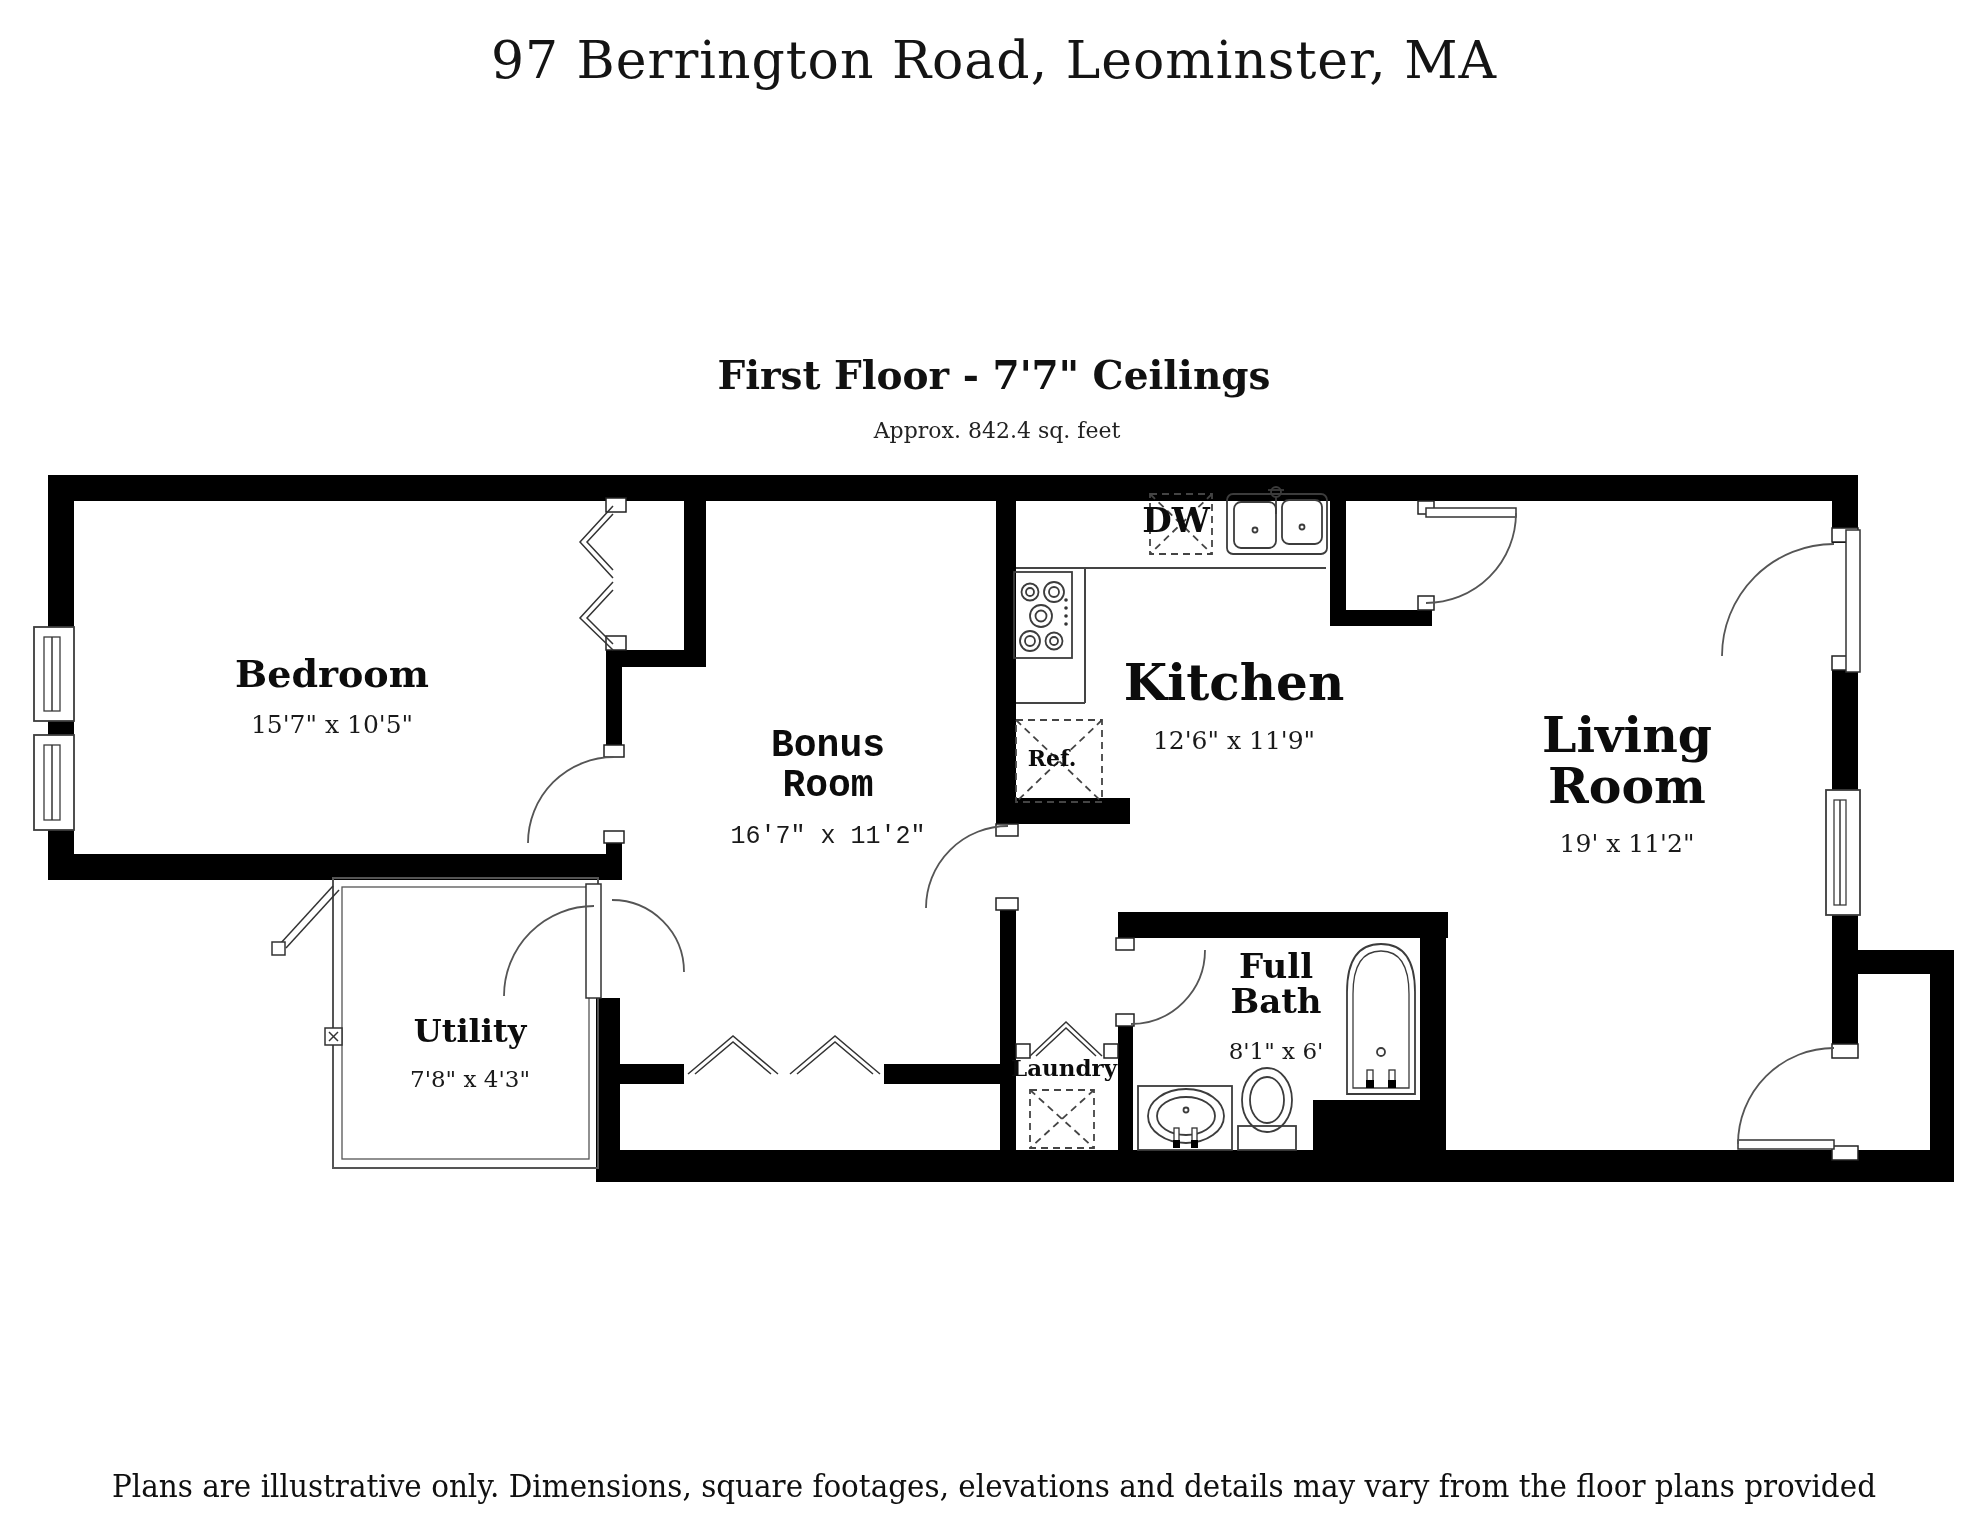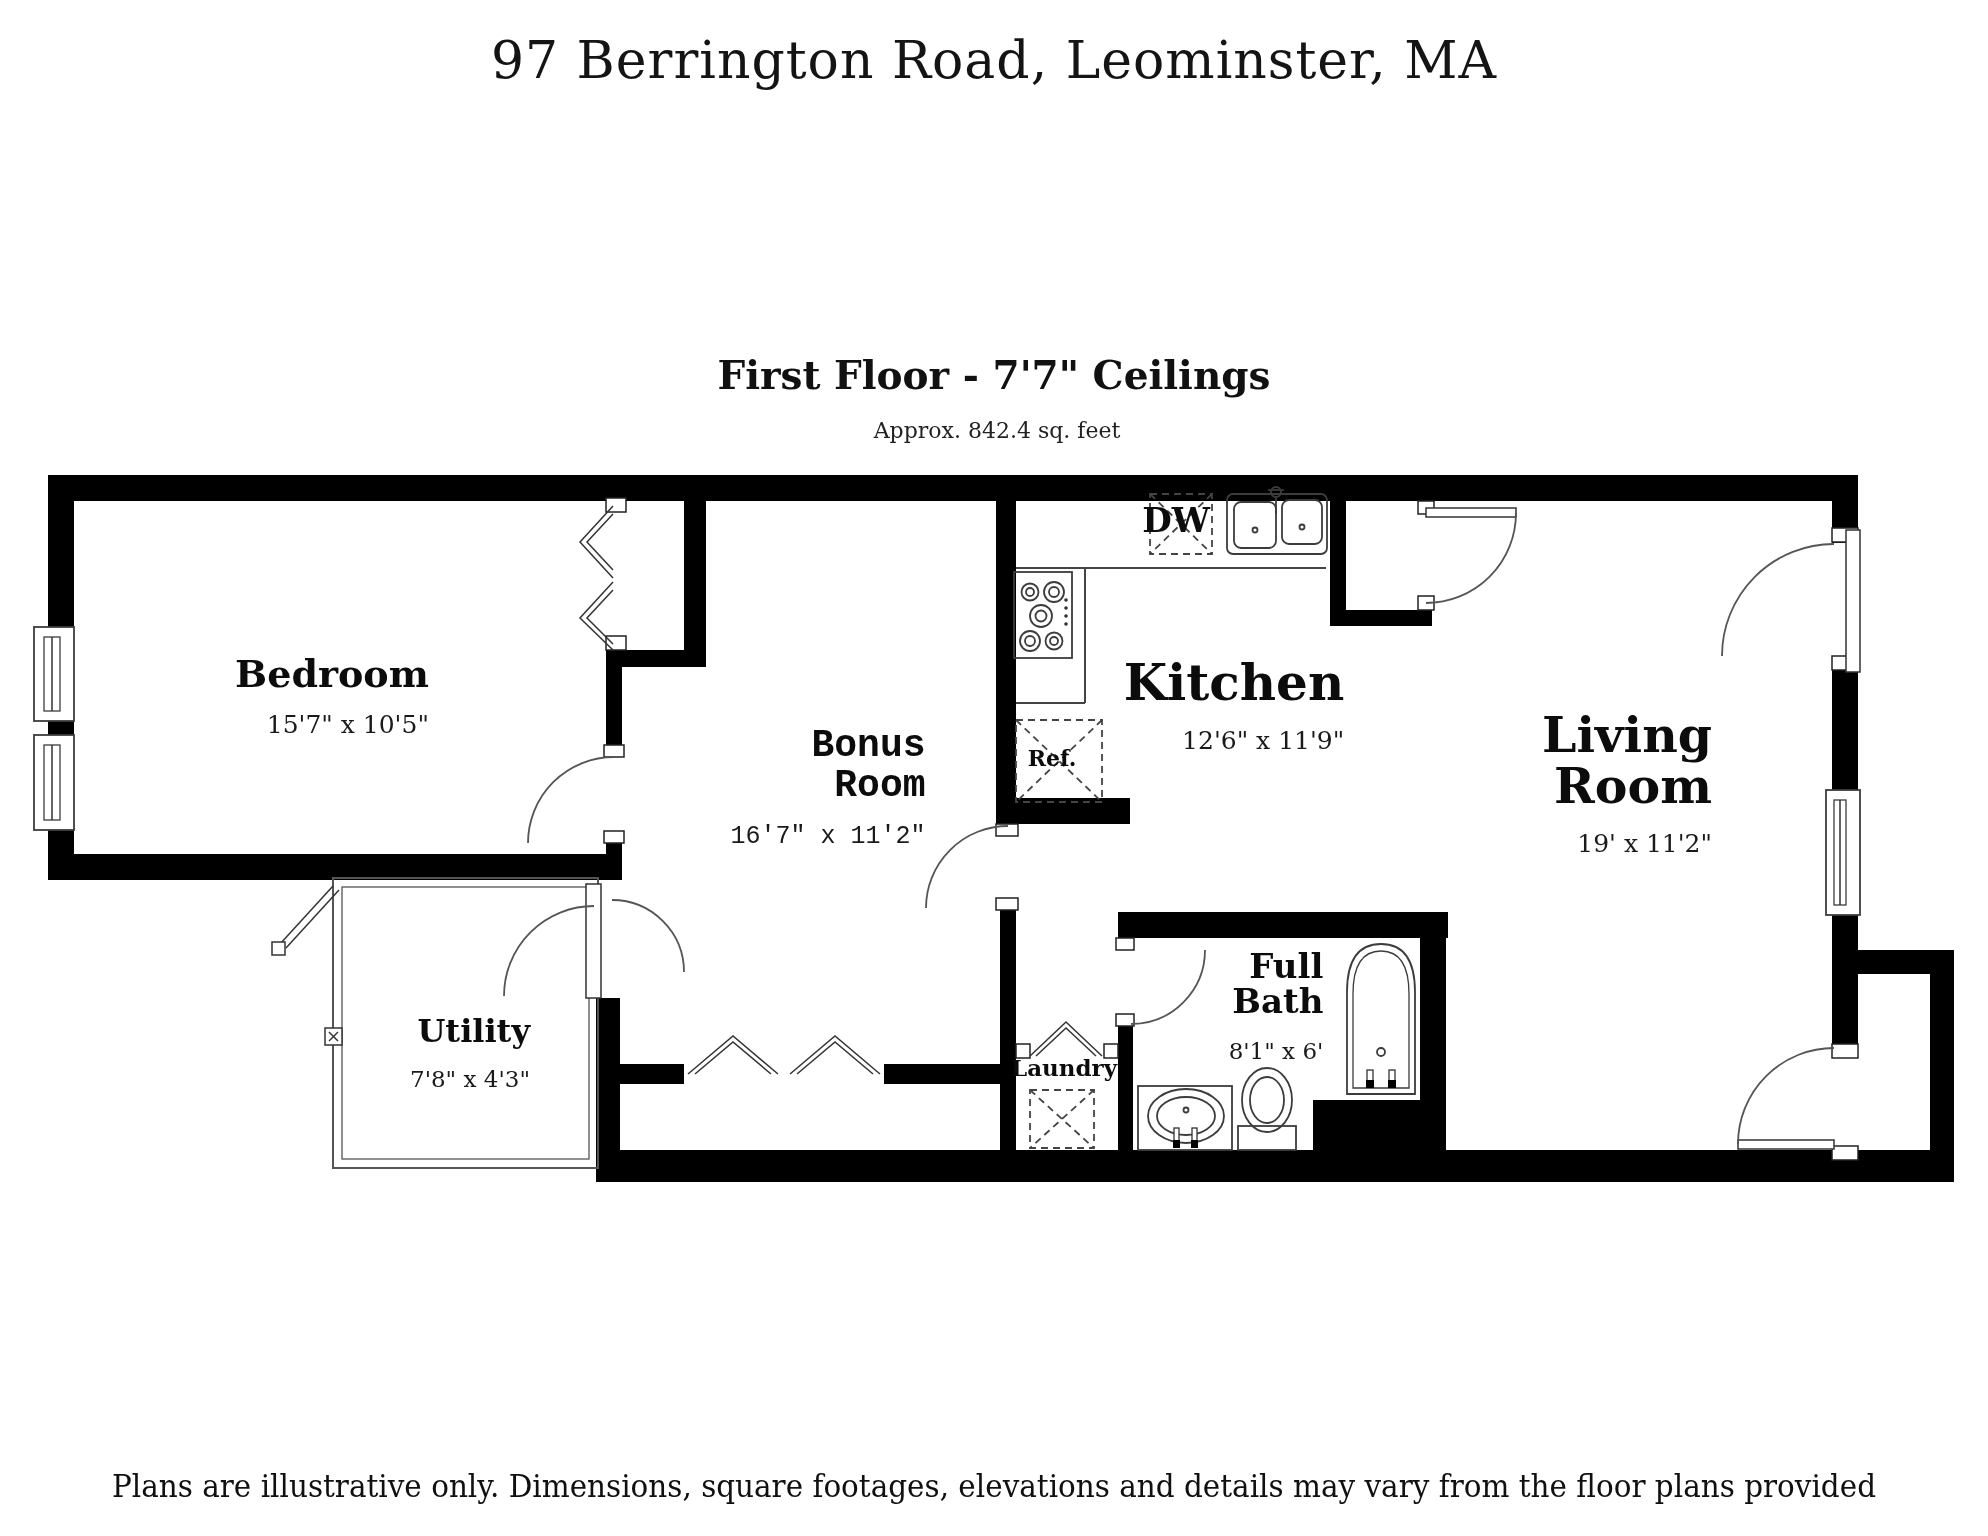--- a/index.html
+++ b/index.html
@@ -8,21 +8,21 @@
   .page-title{position:absolute;left:0;top:30px;width:100%;text-align:center;
         font-size:52px;font-weight:400;color:#141414;letter-spacing:1px;}
   .floor-heading{position:absolute;left:0;top:352px;width:100%;text-align:center;
         font-size:39px;font-weight:700;color:#111;}
   .floor-area{position:absolute;left:3px;top:418px;width:100%;text-align:center;
         font-size:22px;font-weight:400;color:#222;}
   .disclaimer{position:absolute;left:0;top:1468px;width:100%;text-align:center;
         font-size:31px;color:#101010;transform:scaleX(0.95);}
   svg.plan{position:absolute;left:0;top:0;}
 
-  .room-label{position:absolute;transform:translate(-50%,-50%);text-align:right;line-height:1.05;
+  .room-label{position:absolute;transform:translate(-50%,-50%);text-align:center;line-height:1.05;
         white-space:pre-line;z-index:5;}
   .room-name{font-weight:700;color:#0c0c0c;display:block;white-space:pre-line;}
   .room-dims{font-weight:400;color:#1a1a1a;display:block;margin-top:2px;}
 
   .lbl-bedroom{left:332px;top:696px;}  .lbl-bedroom .room-name{font-size:38px;} .lbl-bedroom .room-dims{font-size:25px;}
   .lbl-bonus{left:828px;top:788px;font-family:Liberation Mono, monospace;}    .lbl-bonus .room-name{font-size:38px;}   .lbl-bonus .room-dims{font-size:25px;}
   .lbl-kitchen{left:1234px;top:706px;} .lbl-kitchen .room-name{font-size:50px;} .lbl-kitchen .room-dims{font-size:25px;}
   .lbl-living{left:1627px;top:784px;}  .lbl-living .room-name{font-size:49px;}  .lbl-living .room-dims{font-size:25px;}
   .lbl-utility{left:470px;top:1053px;} .lbl-utility .room-name{font-size:32px;} .lbl-utility .room-dims{font-size:23px;}
   .lbl-bath{left:1276px;top:1006px;}   .lbl-bath .room-name{font-size:34px;}    .lbl-bath .room-dims{font-size:23px;}

